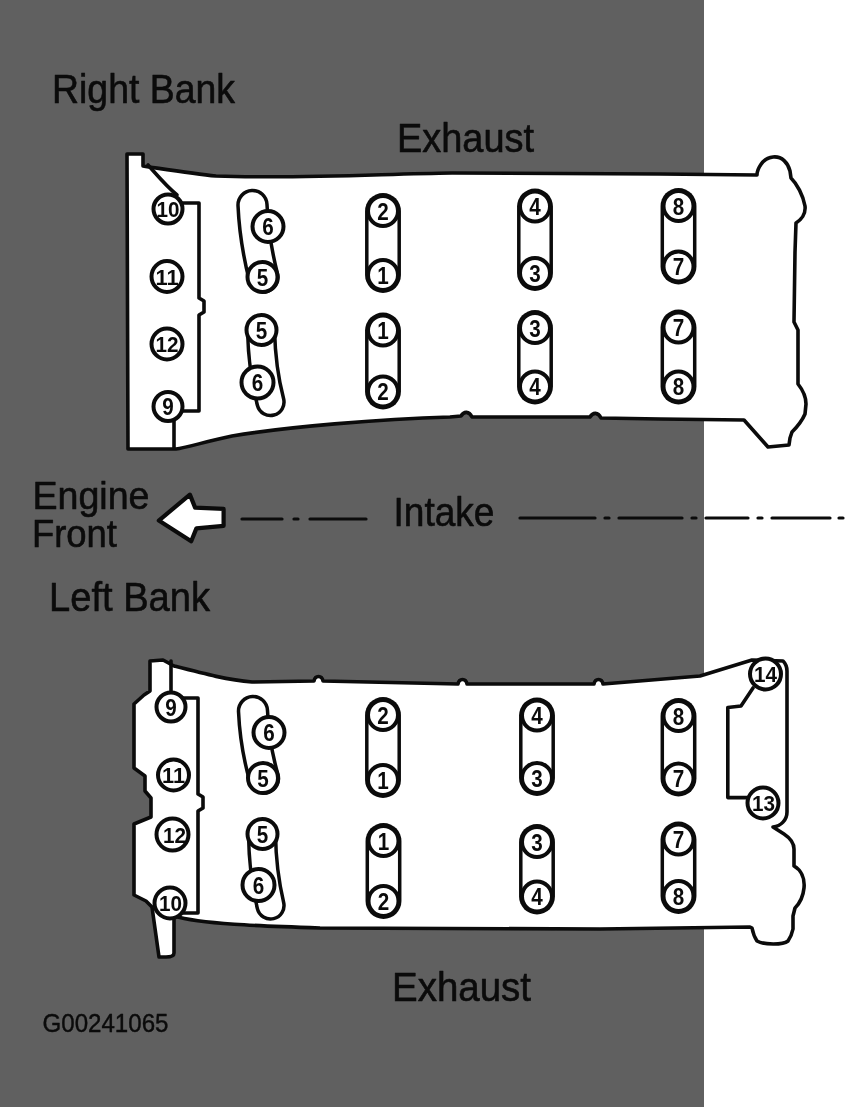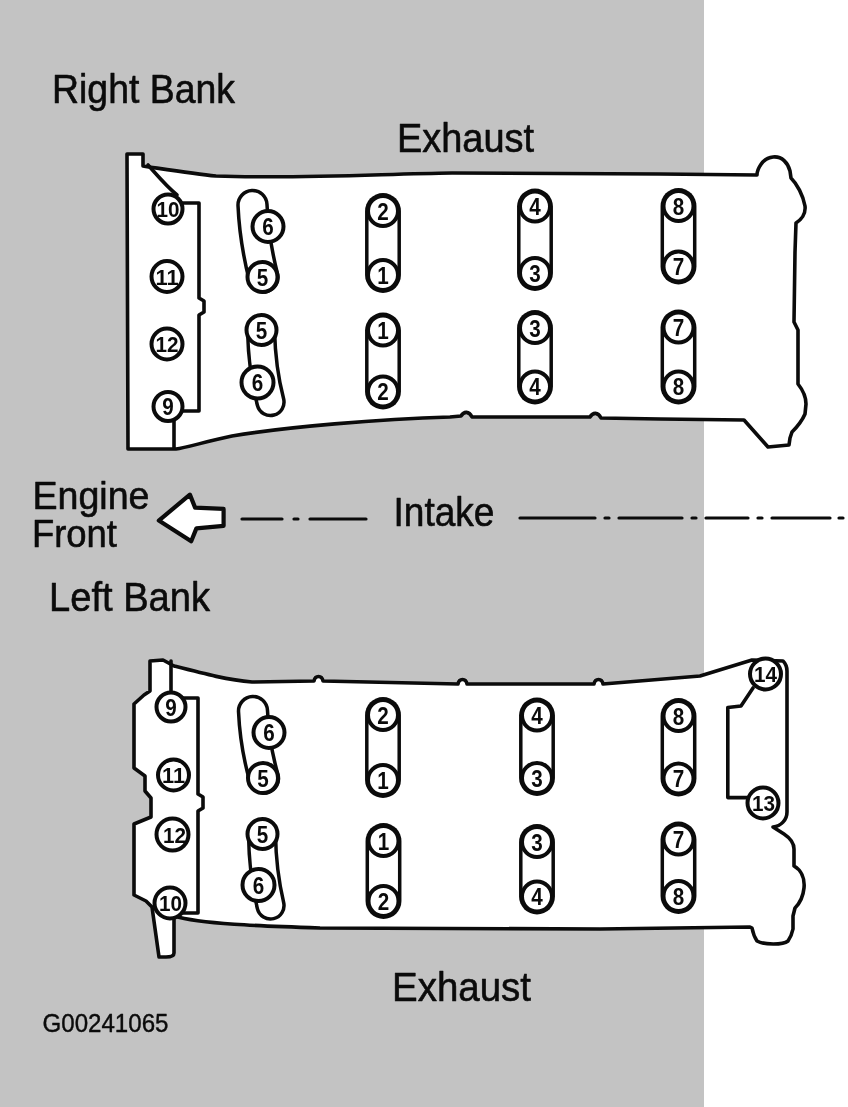--- a/index.html
+++ b/index.html
@@ -1,16 +1,16 @@
 <!DOCTYPE html>
 <html><head>
 <meta charset="utf-8">
 <style>
 html,body{margin:0;padding:0;background:#ffffff;}
-#page{width:704px;height:1107px;position:relative;background:#fdba74;transform:translateZ(0);filter:grayscale(1);}
+#page{width:704px;height:1107px;position:relative;background:#0f766e;transform:translateZ(0);filter:grayscale(1);}
 text{font-family:"Liberation Sans",sans-serif;fill:#0b0b0b;}
 .num{font-weight:bold;text-anchor:middle;}
 </style>
 </head>
 <body>
 <div id="page">
 <svg width="848" height="1107" viewBox="0 0 848 1107">
 <g stroke="#0b0b0b" stroke-width="3.6" fill="none" stroke-linejoin="round" stroke-linecap="round">
 
 <text x="52" y="102.5" font-size="41" textLength="183" lengthAdjust="spacingAndGlyphs" stroke="#0b0b0b" stroke-width="0.6" fill="#0b0b0b">Right Bank</text>

